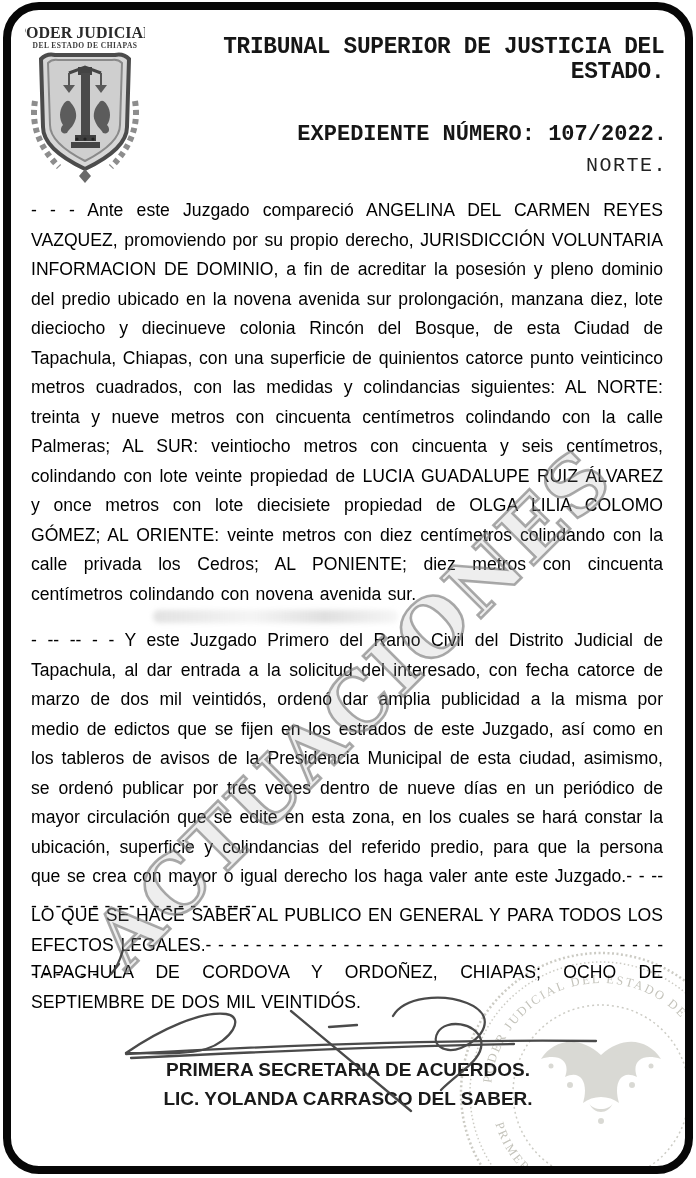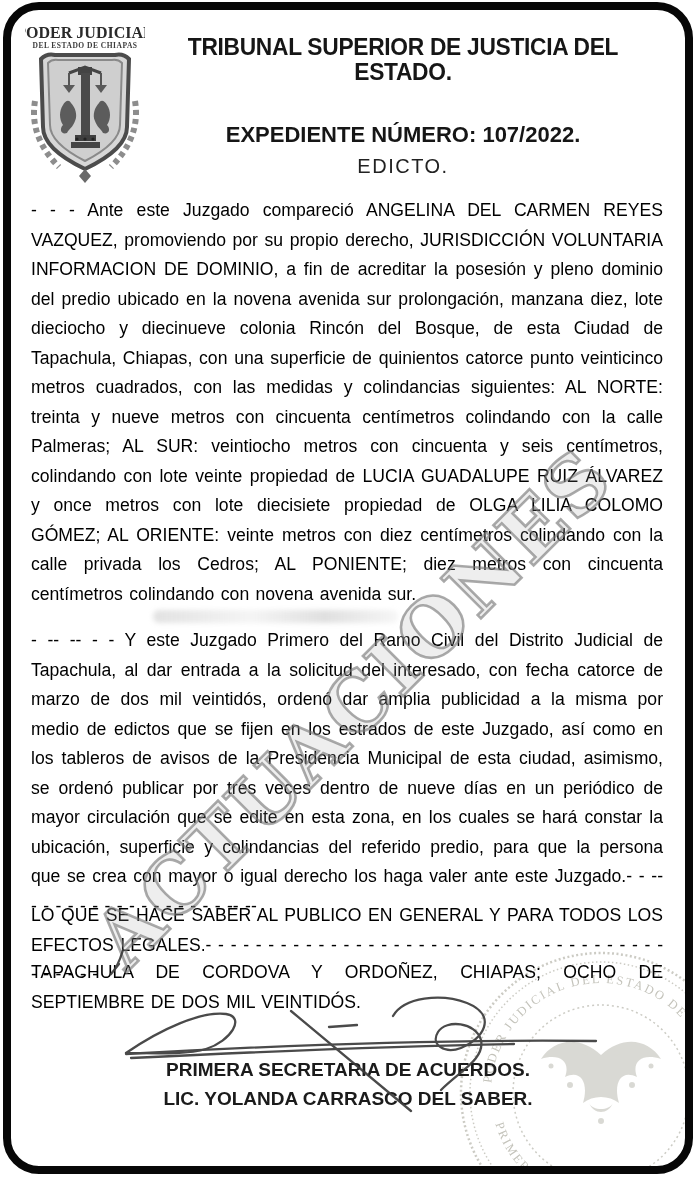--- a/index.html
+++ b/index.html
@@ -8,21 +8,21 @@
     font-family:"Liberation Sans",sans-serif;overflow:hidden;
   }
   .frame{
     position:absolute;left:3px;top:2px;right:3px;bottom:4px;
     border:8px solid #070707;border-radius:36px;pointer-events:none;z-index:5;
   }
   .content{position:absolute;inset:11px;overflow:hidden;border-radius:28px;}
 
   
   .logo{position:absolute;left:14px;top:10px;width:120px;height:162px;z-index:2;}
-  .headerblock{position:absolute;left:128px;right:18px;top:24px;text-align:center;z-index:2;color:#161616;}
+  .headerblock{position:absolute;left:128px;right:18px;top:24px;text-align:right;z-index:2;color:#161616;font-family:Liberation Mono, monospace;}
   .doc-title{font-size:23px;font-weight:bold;letter-spacing:-0.3px;transform:scaleX(0.99);line-height:1.1;}
   .doc-exp{font-size:22px;font-weight:bold;margin-top:36px;letter-spacing:0px;}
   .doc-edicto{font-size:20px;font-weight:500;margin-top:7px;letter-spacing:1.5px;color:#222;}
 
   
   .para{
     position:absolute;left:20px;right:22px;text-align:justify;
     font-size:17.6px;line-height:29.5px;color:#000000;z-index:2;
     word-spacing:1.5px;
   }
@@ -114,21 +114,21 @@
 
         <path d="M10 80 Q4 116 34 146" stroke="#8d8d8d" stroke-width="6" fill="none" stroke-dasharray="5 4"></path>
         <path d="M110 80 Q116 116 86 146" stroke="#8d8d8d" stroke-width="6" fill="none" stroke-dasharray="5 4"></path>
         <path d="M60 148 L66 155 L60 162 L54 155 Z" fill="#6a6a6a"></path>
       </g>
     </svg>
 
     <div class="headerblock">
       <div class="doc-title">TRIBUNAL SUPERIOR DE JUSTICIA DEL ESTADO.</div>
       <div class="doc-exp">EXPEDIENTE NÚMERO: 107/2022.</div>
-      <div class="doc-edicto">EDICTO.</div>
+      <div class="doc-edicto">NORTE.</div>
     </div>
 
     <div class="smudge"></div>
     <div class="para" id="para1">- - - Ante este Juzgado compareció ANGELINA DEL CARMEN REYES VAZQUEZ, promoviendo por su propio derecho, JURISDICCIÓN VOLUNTARIA INFORMACION DE DOMINIO, a fin de acreditar la posesión y pleno dominio del predio ubicado en la novena avenida sur prolongación, manzana diez, lote dieciocho y diecinueve colonia Rincón del Bosque, de esta Ciudad de Tapachula, Chiapas, con una superficie de quinientos catorce punto veinticinco metros cuadrados, con las medidas y colindancias siguientes: AL NORTE: treinta y nueve metros con cincuenta centímetros colindando con la calle Palmeras; AL SUR: veintiocho metros con cincuenta y seis centímetros, colindando con lote veinte propiedad de LUCIA GUADALUPE RUIZ ÁLVAREZ y once metros con lote diecisiete propiedad de OLGA LILIA COLOMO GÓMEZ; AL ORIENTE: veinte metros con diez centímetros colindando con la calle privada los Cedros; AL PONIENTE; diez metros con cincuenta centímetros colindando con novena avenida sur.</div>
     <div class="para" id="para2">- -- -- - - Y este Juzgado Primero del Ramo Civil del Distrito Judicial de Tapachula, al dar entrada a la solicitud del interesado, con fecha catorce de marzo de dos mil veintidós, ordenó dar amplia publicidad a la misma por medio de edictos que se fijen en los estrados de este Juzgado, así como en los tableros de avisos de la Presidencia Municipal de esta ciudad, asimismo, se ordenó publicar por tres veces dentro de nueve días en un periódico de mayor circulación que se edite en esta zona, en los cuales se hará constar la ubicación, superficie y colindancias del referido predio, para que la persona que se crea con mayor o igual derecho los haga valer ante este Juzgado.- - -- - - - - - - - - - - - - - - - - -- --</div>
     <div class="para" id="notice">LO QUE SE HACE SABER AL PUBLICO EN GENERAL Y PARA TODOS LOS EFECTOS LEGALES.- - - - - - - - - - - - - - - - - - - - - - - - - - - - - - - - - - - - - - - - - - -</div>
     <div class="para" id="dateline">TAPACHULA DE CORDOVA Y ORDOÑEZ, CHIAPAS; OCHO DE SEPTIEMBRE DE DOS MIL VEINTIDÓS.</div>
 
     <div class="watermark">ACTUACIONES</div>
 

